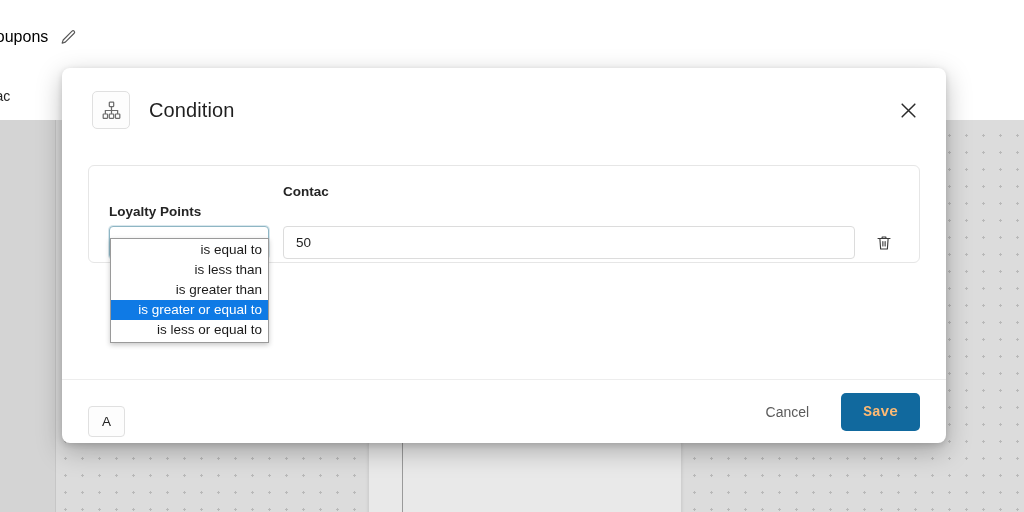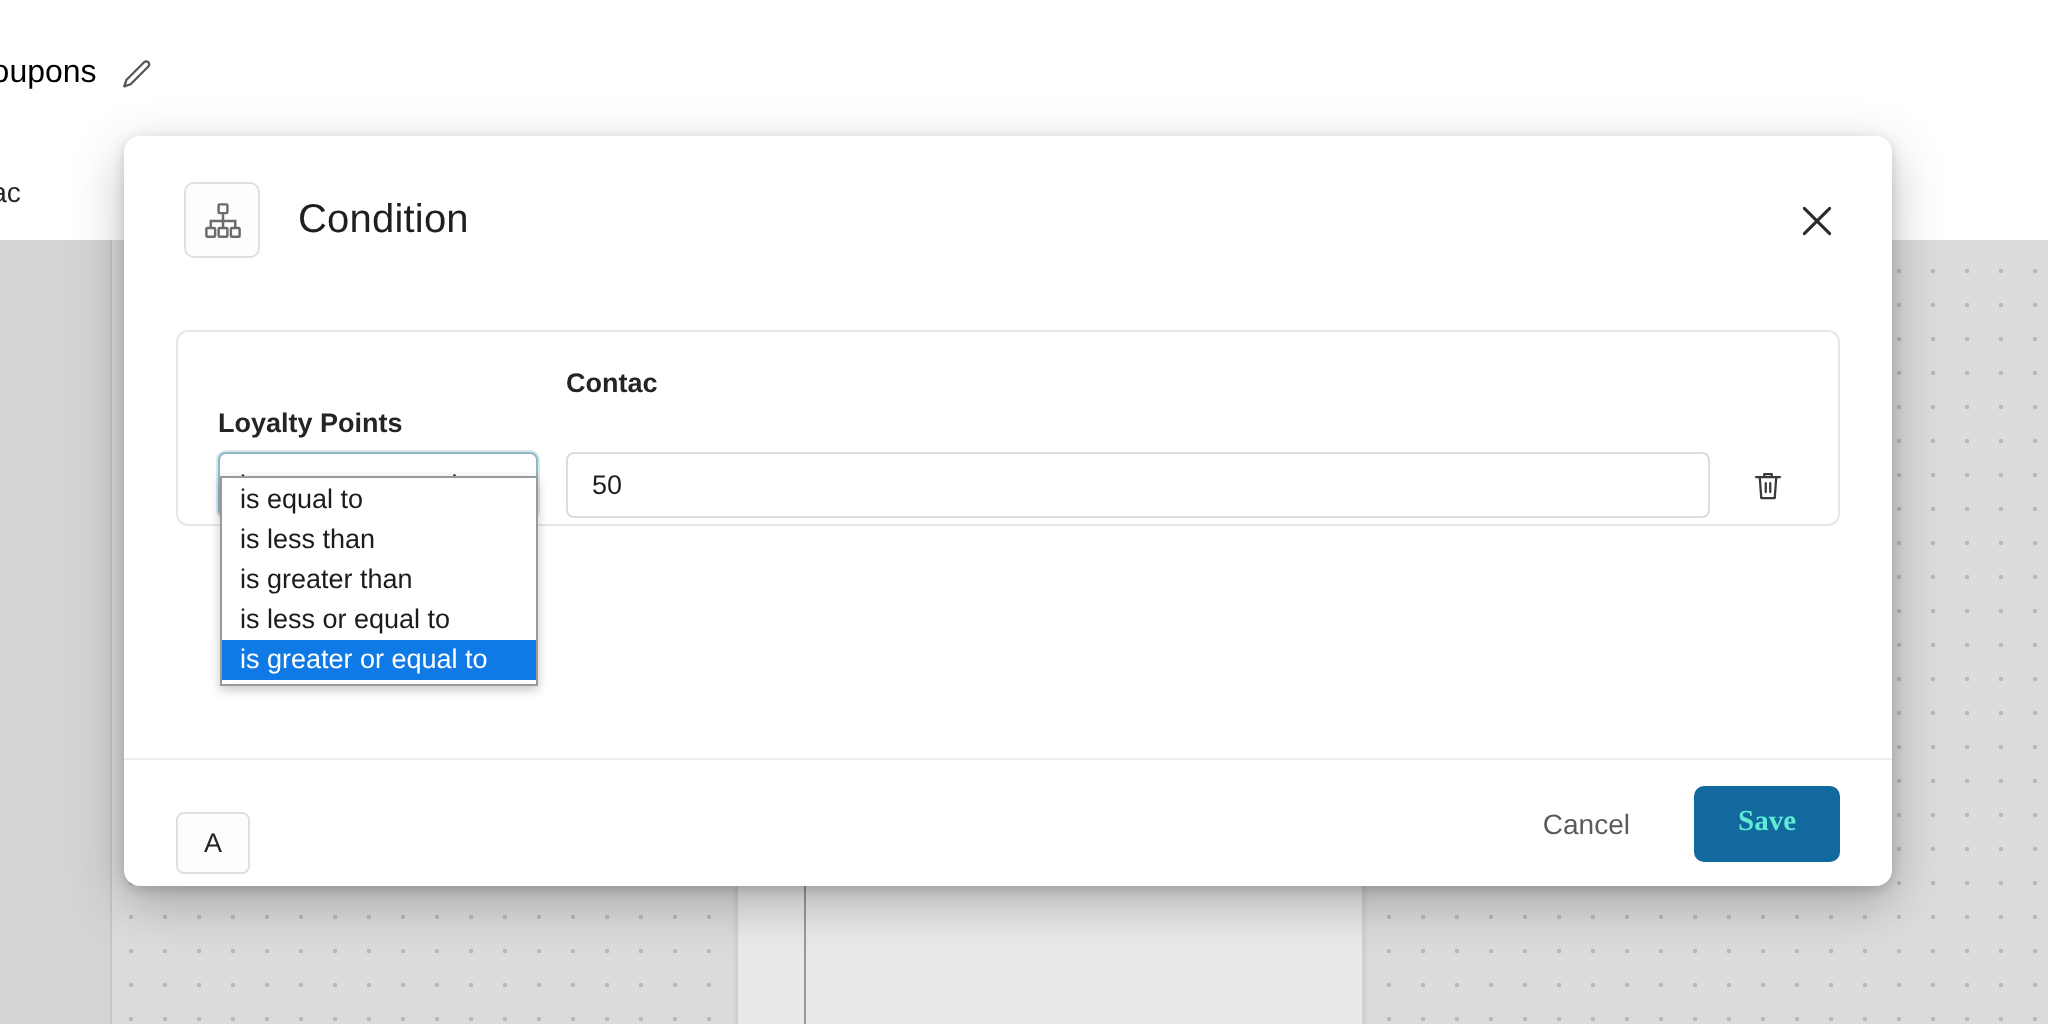--- a/index.html
+++ b/index.html
@@ -189,20 +189,21 @@
   }
   #operator-dropdown {
     position: absolute;
     left: 1px; top: 34px;
     width: 159px;
     background: #ffffff;
     border: 1px solid #9a9a9a;
     box-shadow: 0 2px 5px rgba(0,0,0,.22);
     padding: 1px 0 2px 0;
     z-index: 40;
+    text-align: right;
   }
   .dropdown-option {
     height: 20px;
     line-height: 20px;
     padding: 0 6px 0 9px;
     font-size: 13.5px;
     color: #1b1b1b;
     white-space: nowrap;
     cursor: pointer;
   }
@@ -269,27 +270,27 @@
     cursor: pointer;
     background: none;
     border: none;
     font-family: "Liberation Sans", sans-serif;
   }
   #save-button {
     min-width: 68px;
     height: 38px;
     padding: 0 22px;
     background: #11699e;
-    color: #5eead4;
+    color: #fdba74;
     border: none;
     border-radius: 5px;
     font-size: 14.5px;
     font-weight: 700;
     cursor: pointer;
-    font-family: Liberation Serif, serif;
+    font-family: Liberation Mono, monospace;
   }
 </style>
 </head>
 <body>
 
 <div id="app-background">
 
   <div id="page-header">
     <div id="breadcrumb-row">
       <span>ced Coupons</span>
@@ -349,22 +350,22 @@
               <span>
                 <svg width="13" height="13" viewBox="0 0 24 24" fill="none" stroke="#3a3a3a" stroke-width="2.2" stroke-linecap="round" stroke-linejoin="round">
                   <path d="M5 9l7 7 7-7"></path>
                 </svg>
               </span>
             </div>
             <div id="operator-dropdown">
                 <div class="dropdown-option">is equal to</div>
                 <div class="dropdown-option">is less than</div>
                 <div class="dropdown-option">is greater than</div>
+                <div class="dropdown-option selected">is greater or equal to</div>
                 <div class="dropdown-option">is less or equal to</div>
-                <div class="dropdown-option selected">is greater or equal to</div>
               </div>
           </div>
 
           <div class="field-group" id="value-field">
             <span class="field-label">Contac</span>
             <input id="value-input" type="text" value="50" style="">
           </div>
 
           <div id="delete-condition-button">
             <svg width="18" height="18" viewBox="0 0 24 24" fill="none" stroke="#3a3a3a" stroke-width="1.5" stroke-linecap="round" stroke-linejoin="round">

